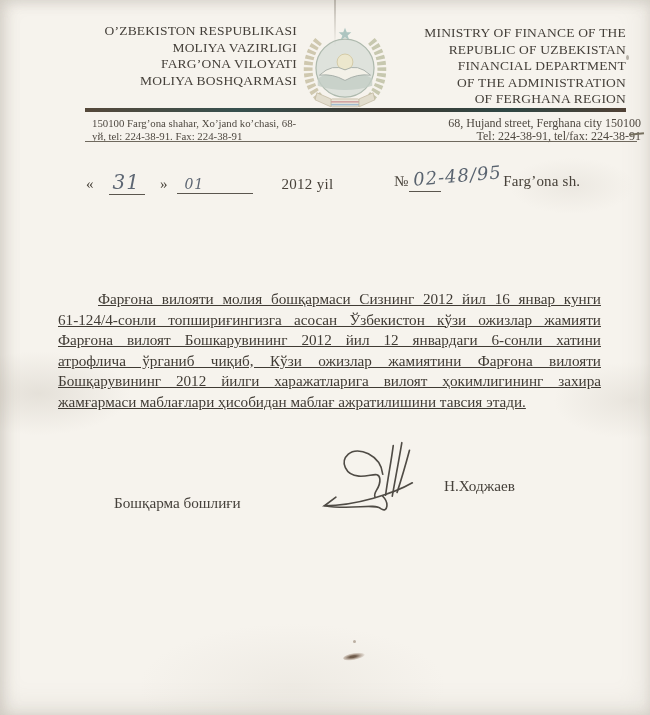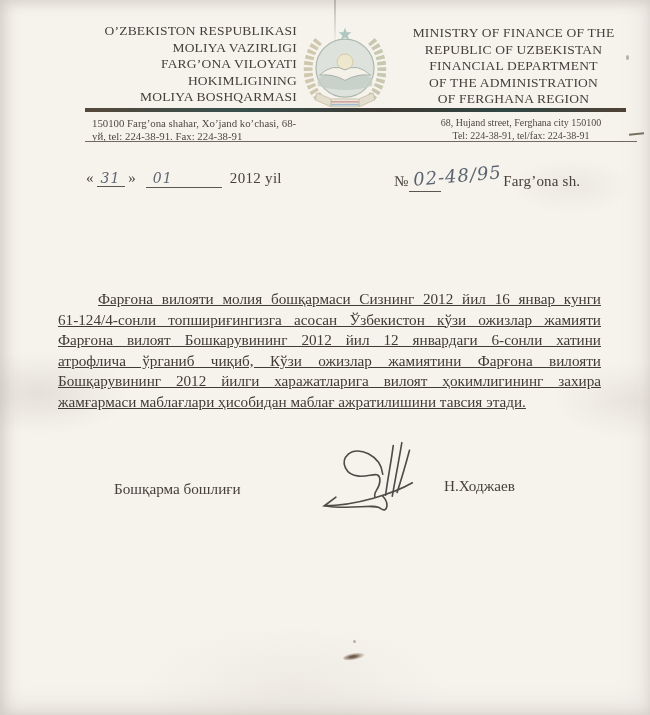--- a/index.html
+++ b/index.html
@@ -13,56 +13,56 @@
       radial-gradient(ellipse 220px 90px at 45% 96%, rgba(196,190,178,.16), transparent 70%),
       #f6f3ed;
     overflow:hidden;
   }
   .sheet::after {
     content:""; position:absolute; inset:0; pointer-events:none;
     box-shadow: inset 6px 0 14px rgba(150,142,128,.22), inset -4px -8px 26px rgba(150,142,128,.16), inset 0 4px 12px rgba(150,142,128,.12);
   }
   .hdr-left { position:absolute; top:23px; left:85px; width:212px; text-align:right;
     font-size:13.5px; line-height:16.6px; letter-spacing:.2px; color:#45403a; }
-  .hdr-right { position:absolute; top:25px; left:401px; width:225px; text-align:center;
+  .hdr-right { position:absolute; top:25px; left:401px; width:225px; text-align:right;
     font-size:13.5px; line-height:16.6px; letter-spacing:.2px; color:#45403a; }
   .emblem { position:absolute; left:301px; top:24px; width:88px; height:90px; }
   .rule-thick { position:absolute; top:108px; left:85px; width:541px; height:3.5px;
     background:linear-gradient(90deg,#55483a,#37504e 28%,#3e3a33 55%,#2f4744 78%,#514236); }
   .addr-left { position:absolute; top:117px; left:92px; width:212px; text-align:left;
     font-size:10.8px; line-height:12.5px; color:#4e4840; }
-  .addr-right { position:absolute; top:117px; left:401px; width:240px; text-align:center;
-    font-size:10px; line-height:12.5px; color:#4e4840; }
+  .addr-right { position:absolute; top:117px; left:401px; width:240px; text-align:right;
+    font-size:12px; line-height:12.5px; color:#4e4840; }
   .rule-thin { position:absolute; top:141px; left:85px; width:552px; height:1.4px; background:#6f695e; }
   .rule-dash { position:absolute; top:133px; left:629px; width:15px; height:2px; background:#76705f; transform:rotate(-5deg); }
 
   .dateline { position:absolute; left:86px; top:170px; display:flex; align-items:baseline; font-size:15px; }
   .q { font-size:15px; color:#4a443c; }
   .hw { font-style:italic; font-family:"DejaVu Serif", serif; color:#5d6673; letter-spacing:1px; }
-  .day { font-size:14px; border-bottom:1.2px solid #5b564e; padding:0 5px 0 4px; margin:0 3px; }
+  .day { font-size:20px; border-bottom:1.2px solid #5b564e; padding:0 5px 0 4px; margin:0 15px; }
   .blank-month { display:inline-block; width:76px; border-bottom:1.2px solid #5b564e; margin:0 8px 0 10px; }
   .blank-month .hw { font-size:14px; padding-left:7px; }
-  .yr { font-size:15px; letter-spacing:.3px; }
+  .yr { font-size:15px; letter-spacing:.3px;margin-left:20px; }
 
   .numline { position:absolute; left:394px; top:169px; display:flex; align-items:baseline; }
   .no { font-size:15px; color:#4a443c; }
   .num { font-size:18px; margin:0 1px 0 5px; position:relative; top:-4px; transform:rotate(-5deg); color:#59636f; }
   .num-underline { position:absolute; left:409px; top:191px; width:32px; height:1.2px; background:#5b564e; }
   .place { font-size:15px; letter-spacing:.2px; }
 
   .recipient { position:absolute; top:224px; right:57px; text-align:right;
     font-size:16px; line-height:22.5px; color:#45403a; }
 
   .body-block { position:absolute; top:289px; left:58px; width:543px;
     font-size:15.2px; line-height:20.6px; color:#403b34;text-decoration:underline; }
   .jline { text-align:justify; text-align-last:justify; white-space:normal; }
   .jline.first { text-indent:40px; }
   .jline.last { text-align-last:left; }
 
-  .signoff-title { position:absolute; left:114px; top:480px; font-size:15.2px; color:#45403a; }
+  .signoff-title { position:absolute; left:114px; top:494px; font-size:15.2px; color:#45403a; }
   .signoff-name  { position:absolute; left:444px; top:477px; font-size:15.2px; color:#45403a; }
   .signature { position:absolute; left:318px; top:436px; width:118px; height:86px; }
 
   .crease { position:absolute; left:334px; top:0; width:1.5px; height:46px;
     background:linear-gradient(to bottom, rgba(150,144,132,.55), rgba(150,144,132,0)); }
   .speck-a { position:absolute; left:626px; top:55px; width:3px; height:5px; border-radius:50%;
     background:rgba(130,122,110,.55); }
   .speck-b { position:absolute; left:353px; top:640px; width:3px; height:3px; border-radius:50%;
     background:rgba(130,110,90,.5); }
   .smudge { position:absolute; left:343px; top:653px; width:22px; height:7px; border-radius:50%;
@@ -71,21 +71,20 @@
 </style>
 </head>
 <body>
 
 <div class="sheet">
 
   <div class="hdr-left">
     <div>O’ZBEKISTON RESPUBLIKASI</div>
     <div>MOLIYA VAZIRLIGI</div>
     <div>FARG’ONA VILOYATI</div>
-    <div>HOKIMLIGINING</div>
     <div>MOLIYA BOSHQARMASI</div>
   </div>
 
   <div class="emblem">
     <svg viewBox="0 0 100 100" width="88" height="90" aria-hidden="true">
       <g opacity="0.8">
         <path d="M20,18 C4,36 4,66 21,83" stroke="#b0a57e" stroke-width="10" fill="none" stroke-dasharray="4 2.6" opacity=".7"></path>
         <path d="M80,18 C96,36 96,66 79,83" stroke="#a3a57e" stroke-width="10" fill="none" stroke-dasharray="4 2.6" opacity=".7"></path>
         <circle cx="50" cy="49" r="33" fill="#d9dfd9"></circle>
         <circle cx="50" cy="49" r="33" fill="none" stroke="#9cab9e" stroke-width="1.4"></circle>

